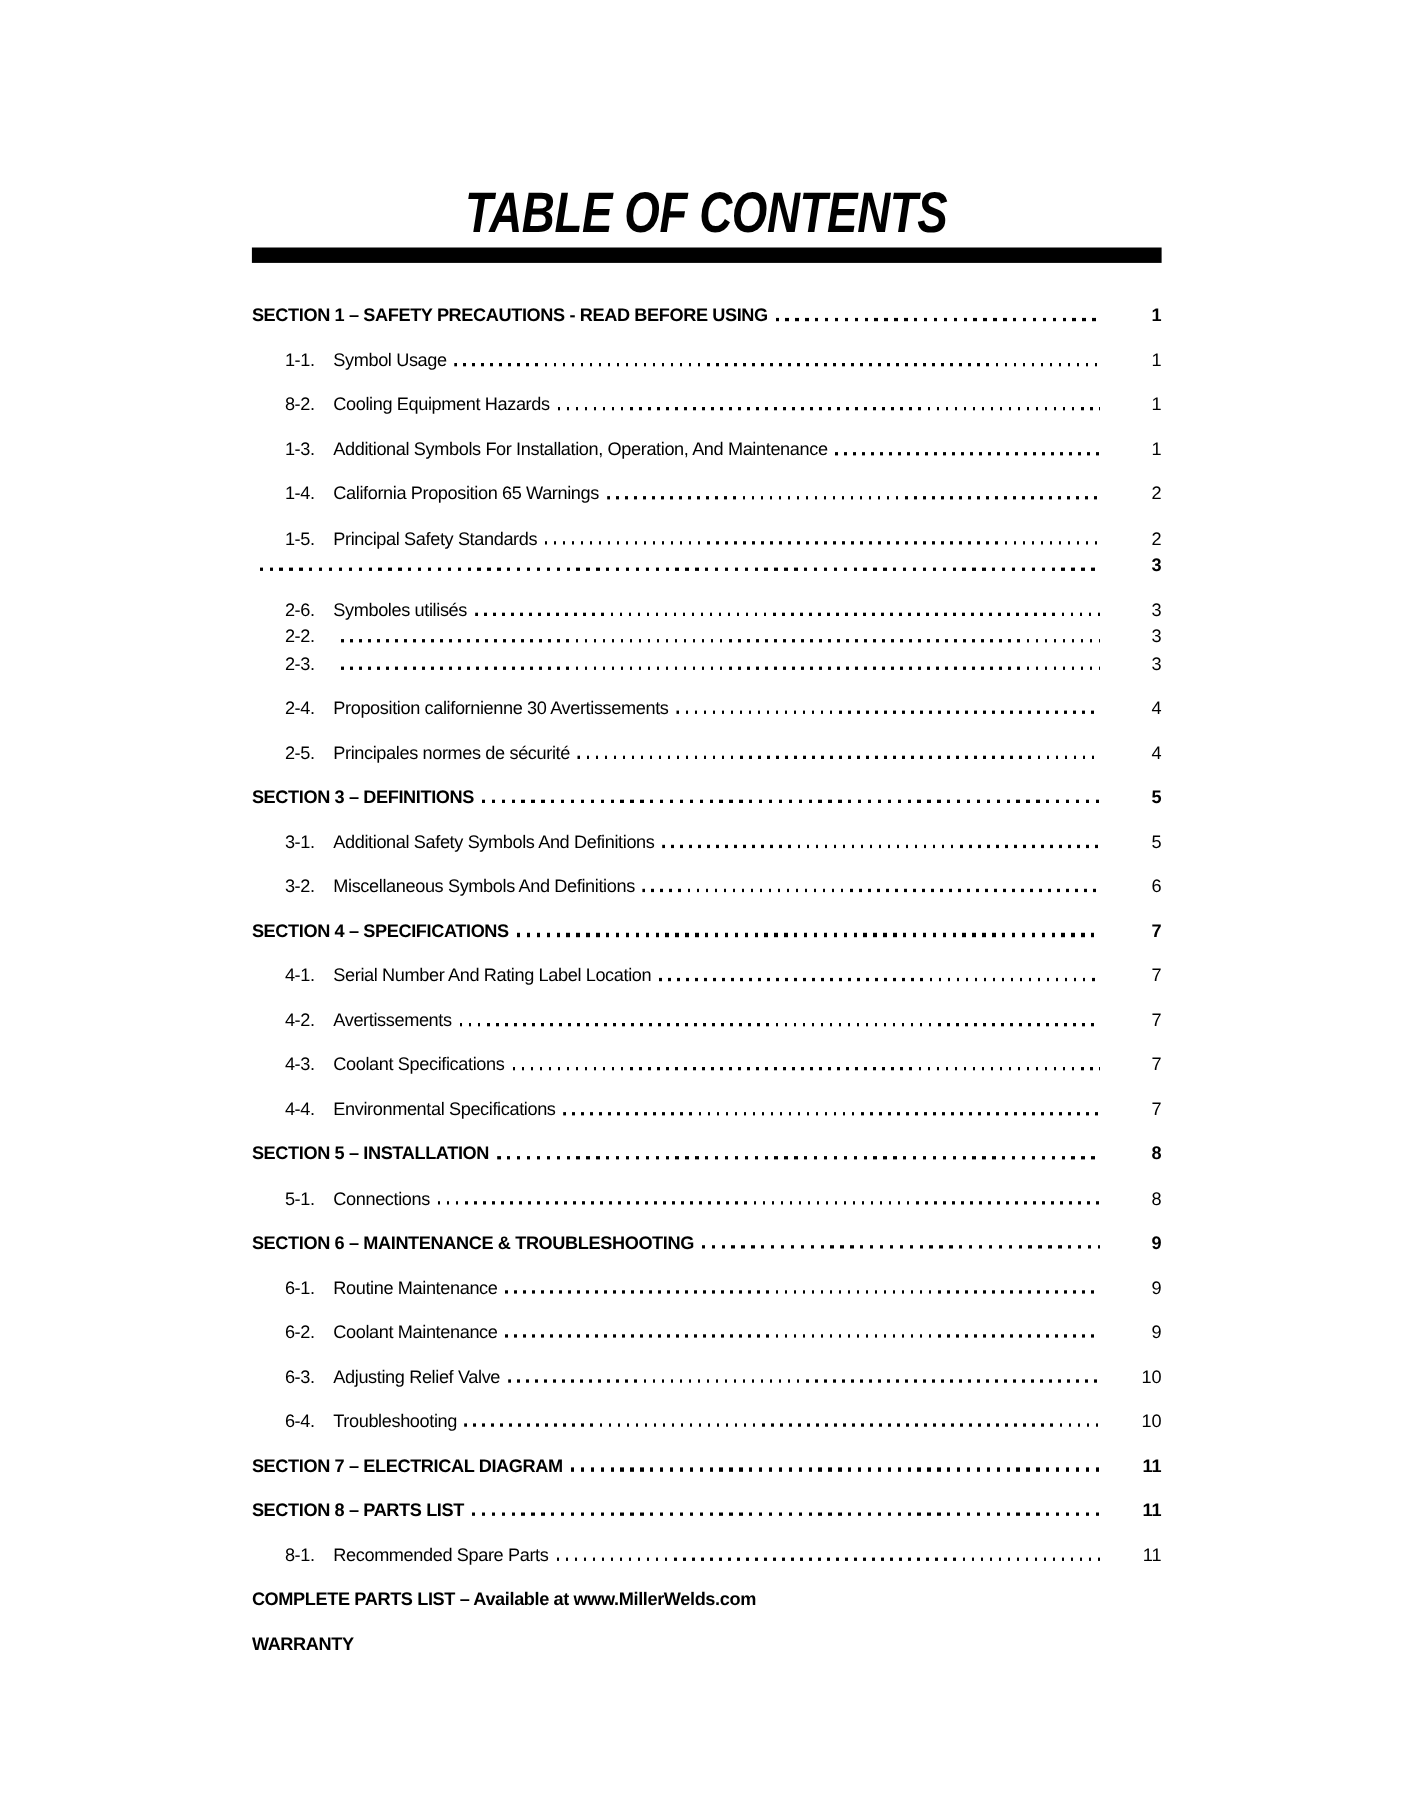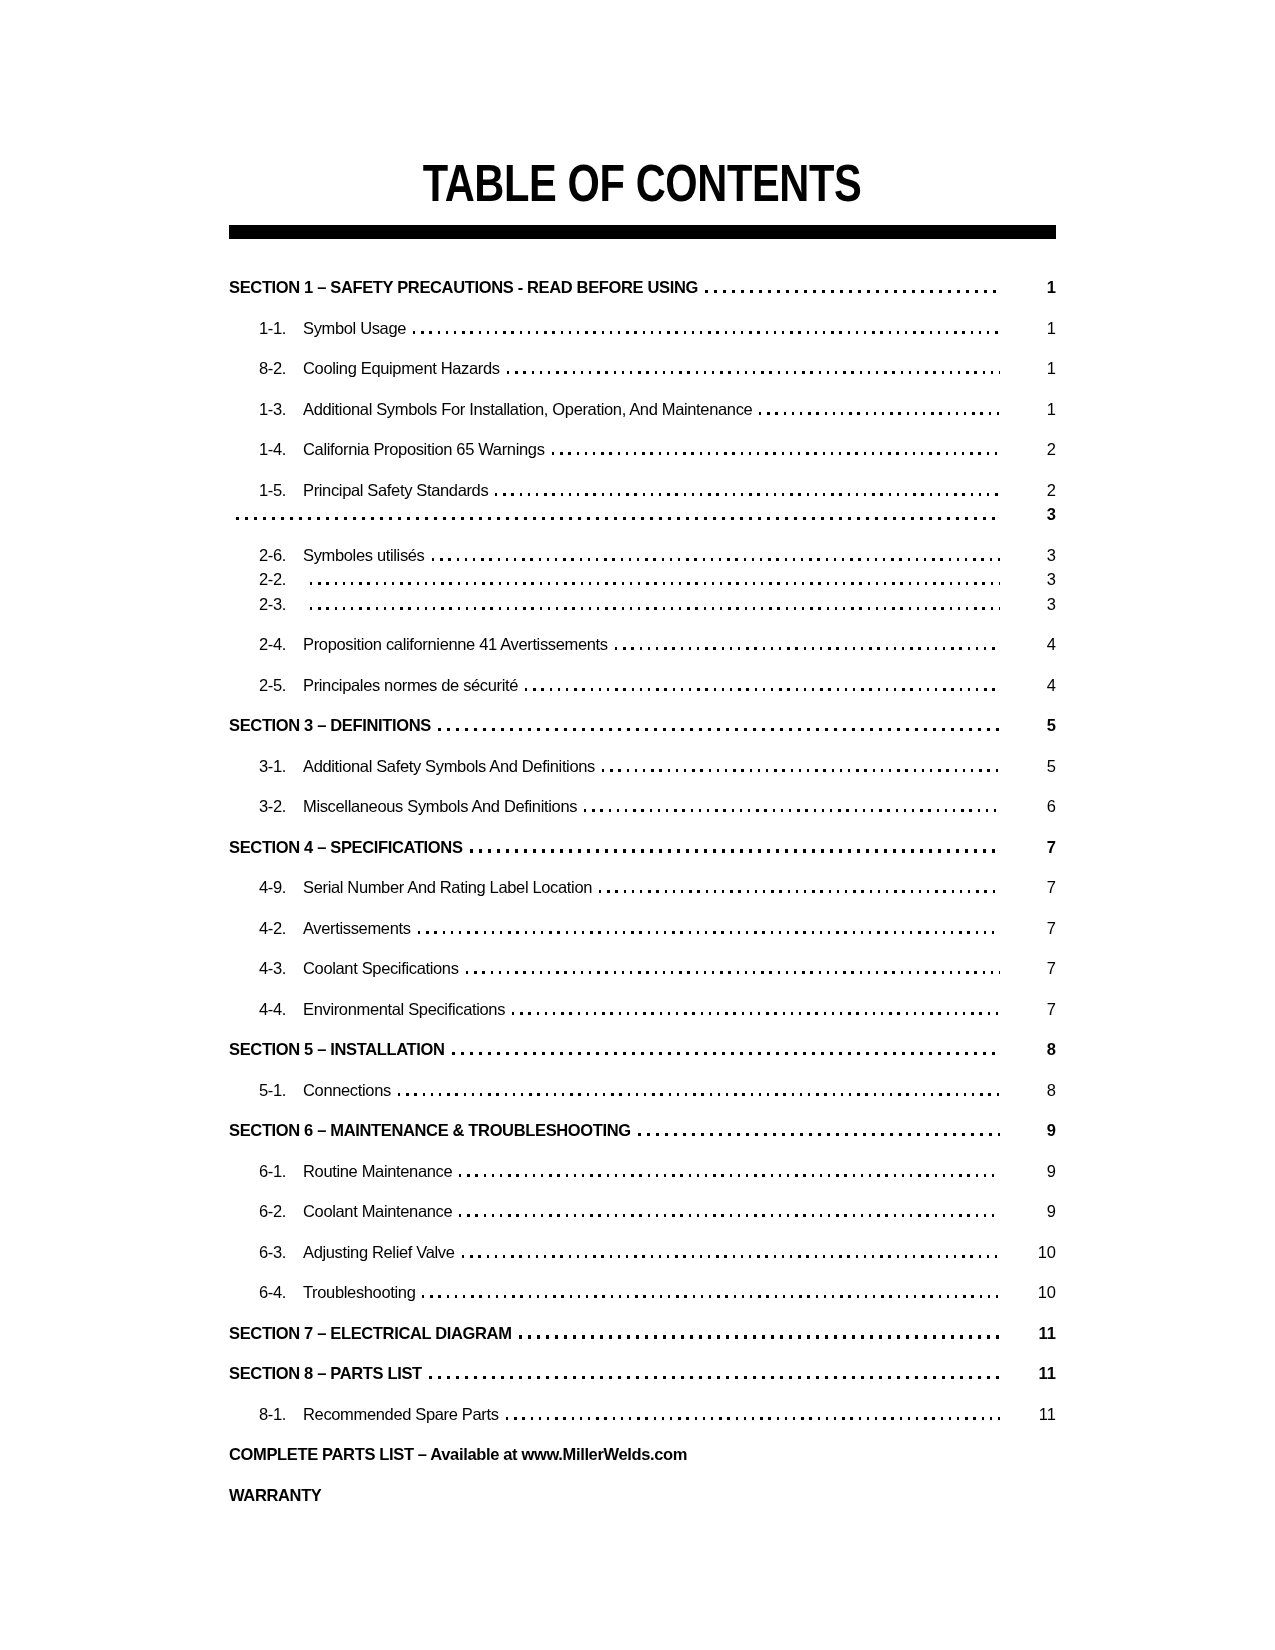--- a/index.html
+++ b/index.html
@@ -17,24 +17,25 @@
     overflow: hidden;
   }
   .content {
     position: absolute;
     left: 229px;
     top: 0;
     width: 827px;
   }
   .title-wrap {
     position: absolute;
-    top: 157px;
+    top: 168px;
     left: 0;
     width: 100%;
     text-align: center;
+    font-style: italic;
   }
   .title {
     display: inline-block;
     font-size: 52px;
     line-height: 1;
     font-weight: bold;
     letter-spacing: -0.5px;
     transform: scaleX(0.80);
     transform-origin: center;
     white-space: nowrap;
@@ -149,21 +150,21 @@
           <span class="dots"></span>
           <span class="pagenum">3</span>
         </div>
         <div class="row sub">
           <span class="num">2-3.</span>
           <span class="dots"></span>
           <span class="pagenum">3</span>
         </div>
         <div class="row sub">
           <span class="num">2-4.</span>
-          <span class="label">Proposition californienne 41 Avertissements</span>
+          <span class="label">Proposition californienne 30 Avertissements</span>
           <span class="dots"></span>
           <span class="pagenum">4</span>
         </div>
         <div class="row sub">
           <span class="num">2-5.</span>
           <span class="label">Principales normes de sécurité</span>
           <span class="dots"></span>
           <span class="pagenum">4</span>
         </div>
         <div class="row section">
@@ -182,21 +183,21 @@
           <span class="label">Miscellaneous Symbols And Definitions</span>
           <span class="dots"></span>
           <span class="pagenum">6</span>
         </div>
         <div class="row section">
           <span class="label">SECTION 4 – SPECIFICATIONS</span>
           <span class="dots"></span>
           <span class="pagenum">7</span>
         </div>
         <div class="row sub">
-          <span class="num">4-9.</span>
+          <span class="num">4-1.</span>
           <span class="label">Serial Number And Rating Label Location</span>
           <span class="dots"></span>
           <span class="pagenum">7</span>
         </div>
         <div class="row sub">
           <span class="num">4-2.</span>
           <span class="label">Avertissements</span>
           <span class="dots"></span>
           <span class="pagenum">7</span>
         </div>

